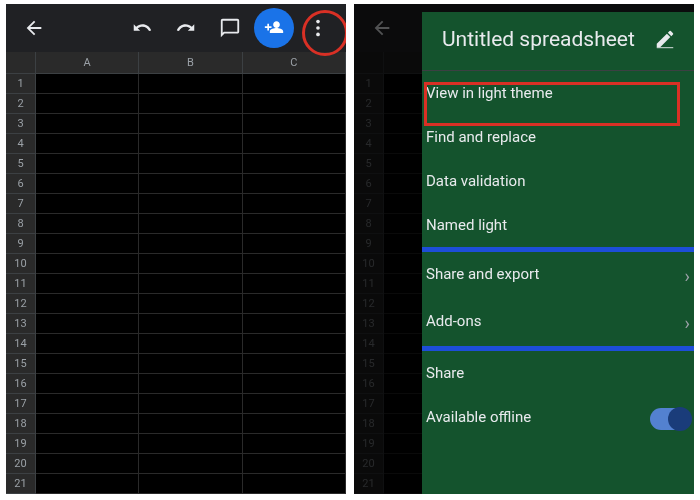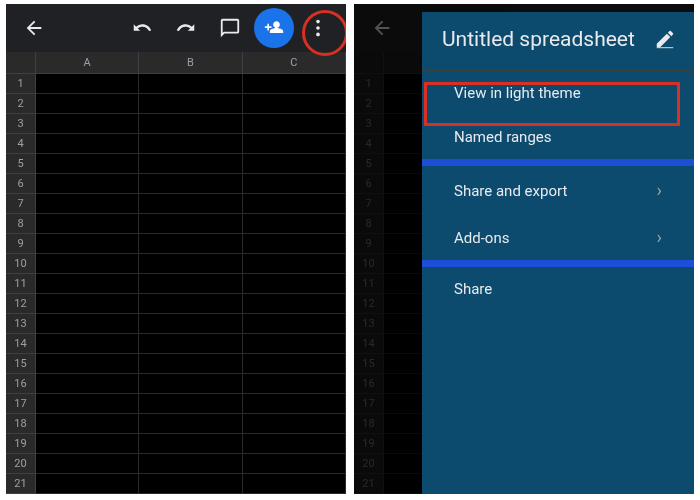--- a/index.html
+++ b/index.html
@@ -94,47 +94,47 @@
     border-bottom: 1px solid #2a2a2a;
     background: #000;
   }
   
   .dim-toolbar { opacity: 0.35; }
   .dim-sheet { opacity: 0.25; }
   .menu {
     position: absolute;
     top: 8px; right: 0; bottom: 0;
     width: 272px;
-    background: #0c4a6e;
+    background: #14532d;
     color: #e8eaed;
     display: flex; flex-direction: column;
   }
   .menu-header {
     padding: 14px 18px 16px 20px;
     display: flex; align-items: flex-start;
     gap: 8px;
     border-bottom: 1px solid #3c4043;
   }
   .menu-title {
     flex: 1;
     font-size: 21px;
     line-height: 1.25;
     font-weight: 400;
     color: #e8eaed;
   }
   .menu-edit { color: #e8eaed; padding-top: 2px; }
   .menu-edit svg { width: 22px; height: 22px; fill: currentColor; }
   .menu-item {
-    padding: 13px 32px;
+    padding: 13px 4px;
     font-size: 15px;
-    display: flex; align-items: flex-end;
+    display: flex; align-items: flex-start;
     gap: 8px;
   }
   .menu-item .chev { margin-left: auto; color: #9aa0a6; font-size: 18px; }
-  .menu-sep { border-top: 7px solid #1d4ed8; }
+  .menu-sep { border-top: 5px solid #1d4ed8; }
   .toggle {
     margin-left: auto;
     width: 40px; height: 22px;
     border-radius: 11px;
     position: relative;
   }
   .toggle.on { background: #5381d0; }
   .toggle.off { background: #5f6368; }
   .knob {
     position: absolute; top: -1px;
@@ -475,29 +475,41 @@
         <svg viewBox="0 0 24 24">
             <path d="M3 17.25V21h3.75L17.81 9.94l-3.75-3.75L3 17.25zM20.71 7.04a1 1 0 0 0 0-1.41l-2.34-2.34a1 1 0 0 0-1.41 0L15.13 5.12l3.75 3.75 1.83-1.83z"></path>
             <rect x="3" y="21" width="18" height="1"></rect>
           </svg>
       </div>
     </div>
     <div class="menu-item">
       <span>View in light theme</span>
     </div>
     <div class="menu-item">
-      <span>Named ranges</span>
+      <span>Find and replace</span>
+    </div>
+    <div class="menu-item">
+      <span>Data validation</span>
+    </div>
+    <div class="menu-item">
+      <span>Named light</span>
     </div>
     <div class="menu-item menu-sep">
       <span>Share and export</span>
       <span class="chev">›</span>
     </div>
     <div class="menu-item">
       <span>Add-ons</span>
       <span class="chev">›</span>
     </div>
     <div class="menu-item menu-sep">
       <span>Share</span>
+    </div>
+    <div class="menu-item">
+      <span>Available offline</span>
+      <div class="toggle on">
+          <div class="knob"></div>
+        </div>
     </div>
   </div>
 
   <div class="red-box" style="top:78px; right:14px; width:256px; height:44px;"></div>
 </div>
 
 </body></html>

